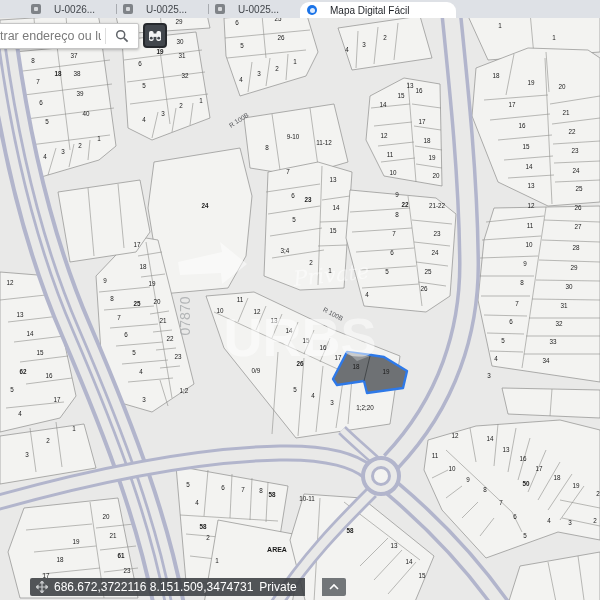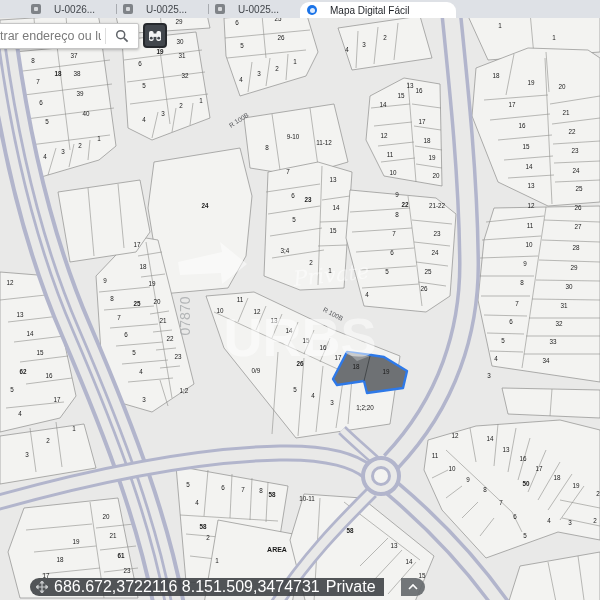--- a/index.html
+++ b/index.html
@@ -29,21 +29,21 @@
              border:1px solid #c6c6c6;border-radius:2px;box-shadow:0 1px 3px rgba(0,0,0,.25);}
   .searchbox input{border:0;outline:0;flex:1;min-width:0;height:20px;font-size:12.5px;color:#555;
              font-family:"Liberation Sans",sans-serif;padding:0 4px 0 8px;background:transparent;}
   .searchbox input::placeholder{color:#7b7b7b;}
   .sdiv{width:1px;height:16px;background:#ddd;}
   .sbtn{width:32px;height:24px;display:flex;align-items:center;justify-content:center;cursor:pointer;}
   .binocbtn{margin-left:4px;width:24px;height:25px;background:#42474d;border:2px solid #26292d;
             border-radius:4px;box-sizing:border-box;display:flex;align-items:center;justify-content:center;cursor:pointer;}
   
   .statusbar{position:absolute;left:30px;bottom:4px;height:18px;display:flex;align-items:stretch;
-             z-index:20;border-radius:9px;overflow:hidden;font-size:16px;gap:16px;}
+             z-index:20;border-radius:2px;overflow:hidden;font-size:12px;gap:16px;}
   .stmain{background:rgba(58,61,65,.88);color:#fff;display:flex;align-items:center;gap:6px;padding:0 8px 0 6px;}
   .stchev{width:24px;background:rgba(100,104,108,.9);display:flex;align-items:center;justify-content:center;
           margin-left:1px;cursor:pointer;}
 </style>
 </head>
 <body>
 
 <div id="stage">
 
   <svg id="map" width="600" height="600" viewBox="0 0 600 600">

